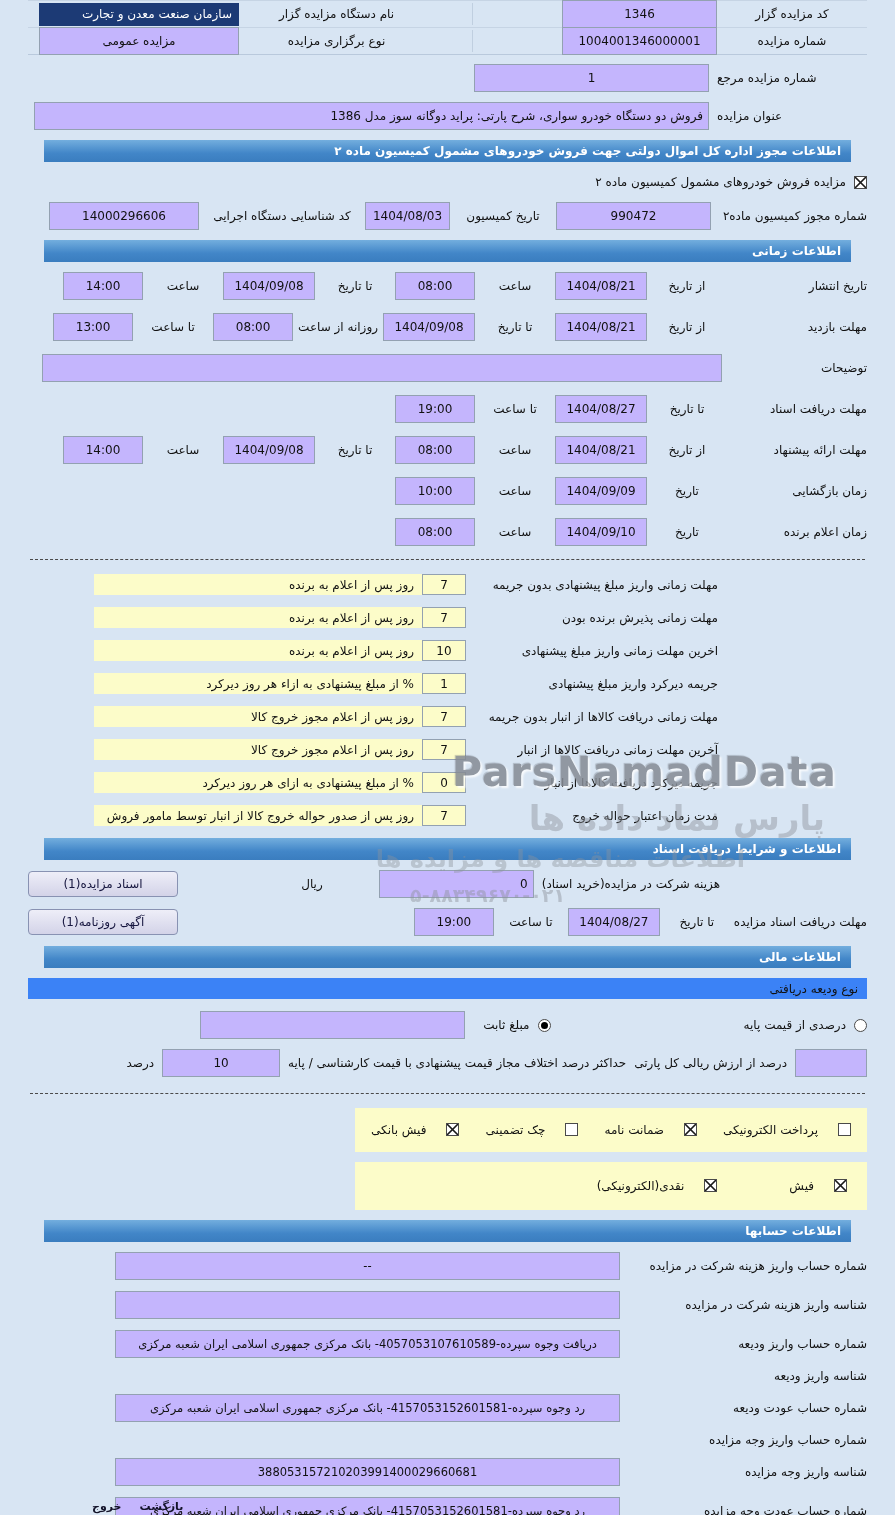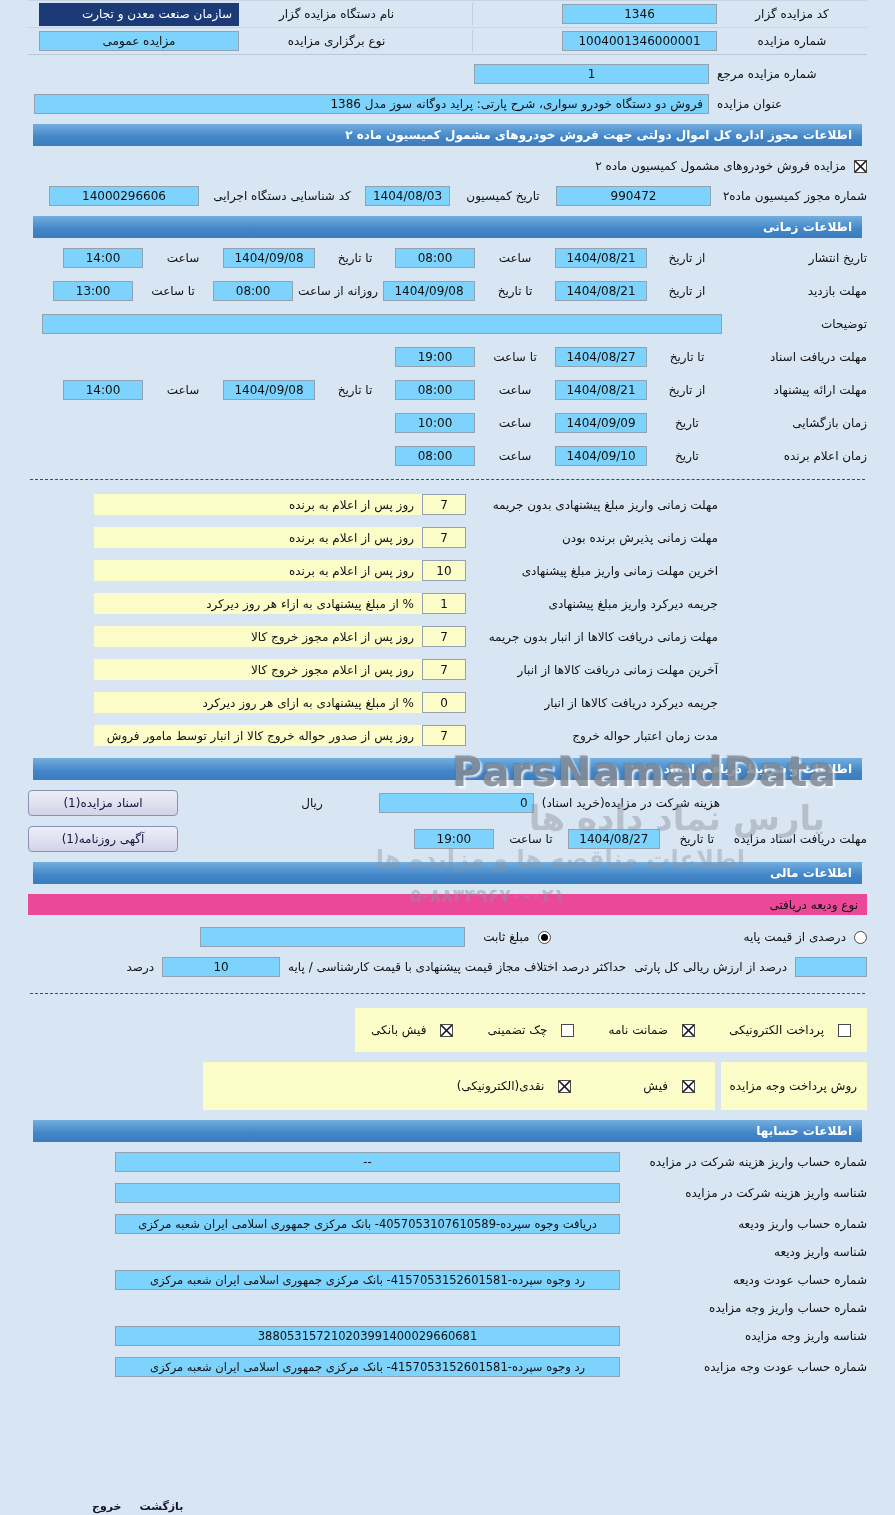--- a/index.html
+++ b/index.html
@@ -2,29 +2,29 @@
 <html lang="fa"><head>
 <meta charset="utf-8">
 <style>
   html,body{margin:0;padding:0}
   body{
     position:relative;width:895px;height:1515px;overflow:hidden;
     background:#d8e5f3;direction:rtl;color:#111;
     font-family:"DejaVu Sans",sans-serif;font-size:12px;
   }
   .lbl{white-space:nowrap}
-  .inp{background:#7dd3fc;border:1px solid #93a1b1;height:20px;box-sizing:border-box;
+  .inp{background:#c4b5fd;border:1px solid #93a1b1;height:28px;box-sizing:border-box;
        display:flex;align-items:center;justify-content:center;padding:0 5px;
        overflow:hidden;white-space:nowrap;cursor:text}
   .inp.start{justify-content:flex-start}
   .w72{width:72px}.w80{width:80px}.w85{width:85px}.w92{width:92px}.w118{width:118px}
   .w150{width:150px}.w155{width:155px}.w200{width:200px}.w235{width:235px}.w265{width:265px}
   .w505{width:505px}.w675{width:675px}.w680{width:680px}
   .sec{background:linear-gradient(180deg,#73aede,#4286c8 60%,#3a7dbf);color:#fff;
-       font-weight:bold;font-size:12px;padding:4px 10px;margin:6px 33px 10px}
+       font-weight:bold;font-size:12px;padding:4px 10px;margin:6px 44px 10px}
   .tt{margin:0 28px 9px;border-bottom:1px solid #b9c9dc}
   .tt-row{display:flex;align-items:center;height:26px;border-top:1px solid #c6d4e4}
   .c-lblr{width:150px;text-align:center}
   .c-inpr{width:155px;display:flex}
   .c-gap{width:128px;align-self:stretch;position:relative}
   .c-gap::after{content:"";position:absolute;left:38px;top:2px;bottom:2px;width:1px;background:#c0cfe0}
   .c-lbll{width:195px;text-align:center}
   .c-vall{width:200px;display:flex}
   .dark-opt{background:#1c3a75;color:#fff;width:200px;height:23px;display:flex;align-items:center;
             padding:0 7px;box-sizing:border-box;cursor:pointer;white-space:nowrap;overflow:hidden}
@@ -51,29 +51,29 @@
       box-sizing:border-box;display:flex;flex:none;cursor:pointer}
   .rb[data-checked="true"]::after{content:"";width:7px;height:7px;border-radius:50%;background:#000;margin:auto}
   .btn{width:150px;height:26px;background:linear-gradient(180deg,#eeeef8,#d3d3e8);
        border:1px solid #8892b2;border-radius:4px;font-family:inherit;font-size:12px;color:#16163f;
        display:flex;align-items:center;justify-content:center;cursor:pointer}
   .pushend{margin-inline-start:auto}
   .feerow{padding-right:147px}
   .mr48{margin-right:48px}
   .mr10{margin-right:10px}
   .gap185{margin-right:185px}
-  .ystrip{margin:0 28px 12px;background:#ec4899;height:21px;display:flex;align-items:center;
+  .ystrip{margin:0 28px 12px;background:#3b82f6;height:21px;display:flex;align-items:center;
           padding:0 9px;box-sizing:border-box}
   .mrow{display:flex;align-items:center;margin:0 28px 10px;gap:6px}
   .mlabel{width:146px;align-self:stretch;background:#fcfcc9;display:flex;align-items:center;
           padding:0 10px;box-sizing:border-box}
   .mbox{width:512px;background:#fcfcc9;display:flex;align-items:center;box-sizing:border-box}
   .mbox1{height:44px;justify-content:space-between;padding:0 16px}
   .mbox2{height:48px;gap:72px;padding:0 20px}
-  .chk{display:flex;align-items:flex-end;gap:14px}
+  .chk{display:flex;align-items:flex-start;gap:20px}
   .arow{display:flex;align-items:center;margin:0 28px 11px;gap:12px}
   .alabel{width:235px}
   .acc{font-size:11.5px}
   .footer{position:absolute;left:92px;bottom:2px;display:flex;gap:18px}
   .flink{font-size:11px;font-weight:bold;cursor:pointer;color:#14142a}
   .wm{position:absolute;pointer-events:none;z-index:40}
   .wm-brand{top:748px;left:452px;font-size:41px;font-weight:bold;letter-spacing:1px;direction:ltr;
             color:#858b94;opacity:.85;
             text-shadow:2px 2px 2px rgba(255,255,255,.95),-1px -1px 1px rgba(90,95,105,.4)}
   .wm-fa1{top:798px;right:70px;font-size:34px;font-weight:bold;color:#8d939c;opacity:.45}
@@ -317,21 +317,20 @@
       <span class="lbl">چک تضمینی</span>
     </span>
     <span class="chk">
       <span class="cb" data-checked="true"></span>
       <span class="lbl">فیش بانکی</span>
     </span>
   </div>
 </div>
 
 <div class="mrow">
-  <div class="mlabel lbl">روش پرداخت وجه مزایده</div>
   <div class="mbox mbox2">
     <span class="chk">
       <span class="cb" data-checked="true"></span>
       <span class="lbl">فیش</span>
     </span>
     <span class="chk">
       <span class="cb" data-checked="true"></span>
       <span class="lbl">نقدی(الکترونیکی)</span>
     </span>
   </div>

